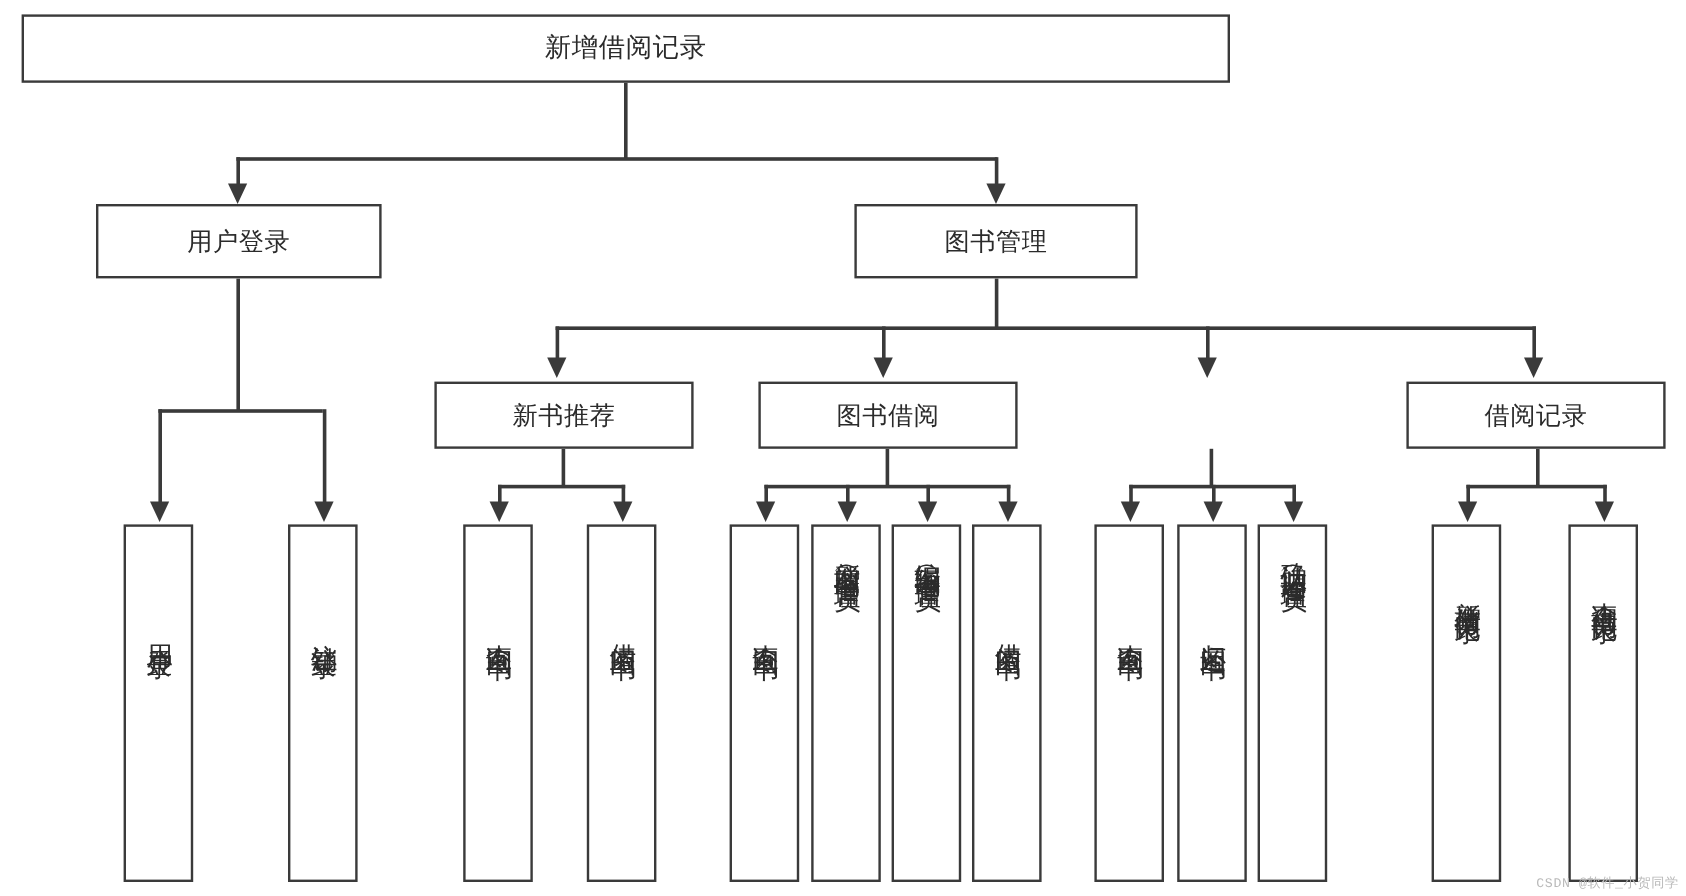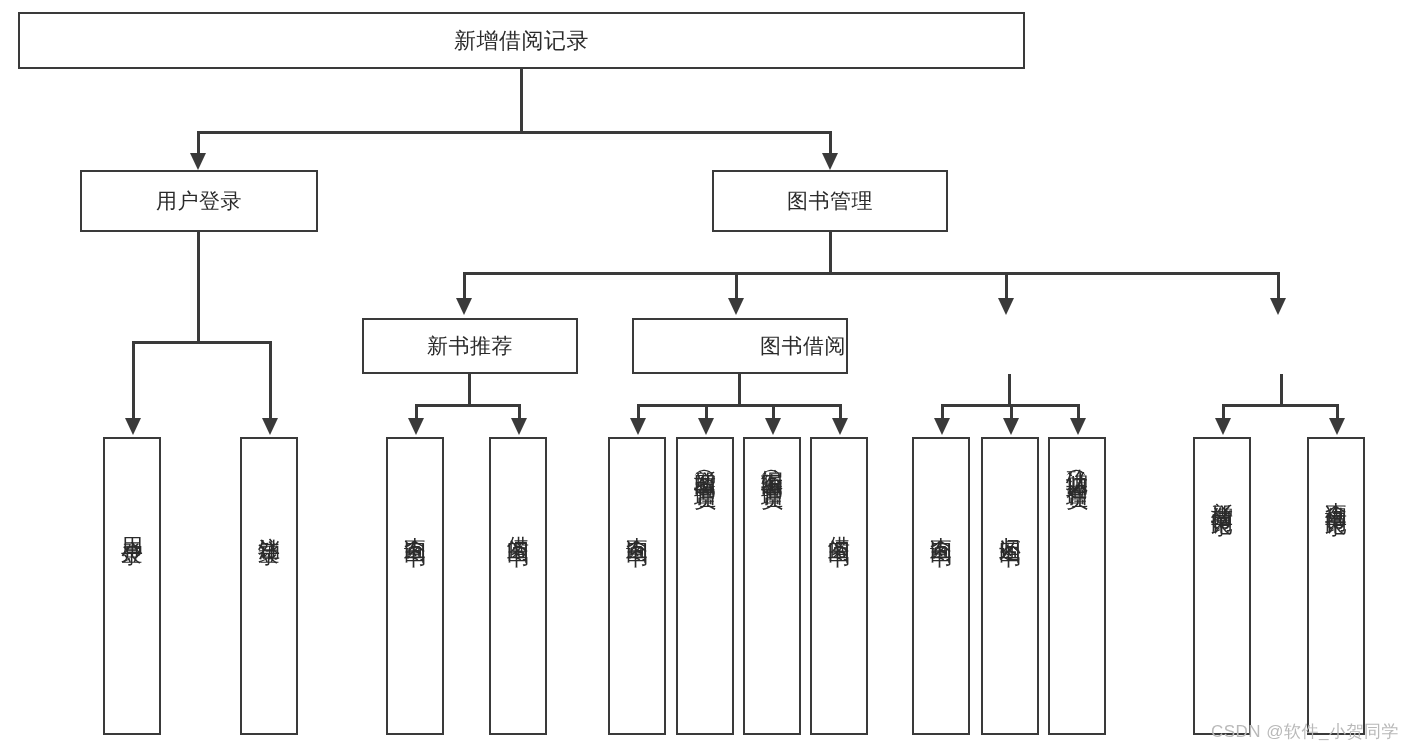--- a/index.html
+++ b/index.html
@@ -59,26 +59,26 @@
     position:absolute;
     width:0;height:0;
     border-left:8px solid transparent;
     border-right:8px solid transparent;
     border-top:17px solid #3a3a3a;
     z-index:2;
   }
   #watermark{
     position:absolute;
     right:6px;bottom:4px;
-    font-size:17px;
+    font-size:11px;
     color:#b9b9b9;
     letter-spacing:0.5px;
     white-space:nowrap;
     z-index:5;
-    font-family:Liberation Sans, sans-serif;
+    font-family:Liberation Mono, monospace;
   }
 </style>
 </head>
 <body>
 
 <div id="diagram">
 
   <div class="ln v" style="left:520px;top:68px;height:65px;"></div>
   <div class="ln h" style="left:197px;top:131px;width:634px;"></div>
   <div class="ln v" style="left:197px;top:131px;height:26px;"></div>
@@ -147,25 +147,28 @@
   </div>
 
   <div class="node h-node" style="left:362px;top:318px;width:216px;height:56px;">
     <span class="lbl">新书推荐</span>
   </div>
 
   <div class="node h-node" style="left:712px;top:170px;width:236px;height:62px;">
     <span class="lbl">图书管理</span>
   </div>
 
-  <div class="node h-node" style="left:632px;top:318px;width:216px;height:56px;justify-content:flex-end;">
+  <div class="node h-node" style="left:632px;top:318px;width:216px;height:56px;">
     <span class="lbl">图书借阅</span>
   </div>
 
 
+  <div class="node h-node" style="left:1172px;top:318px;width:216px;height:56px;">
+    <span class="lbl">借阅记录</span>
+  </div>
 
   <div class="node v-node" style="left:103px;top:437px;width:58px;height:298px;padding-top:80px;">
     <span class="lbl">用户登录</span>
   </div>
   <div class="node v-node" style="left:240px;top:437px;width:58px;height:298px;padding-top:80px;">
     <span class="lbl">注销登录</span>
   </div>
 
   <div class="node v-node" style="left:386px;top:437px;width:58px;height:298px;padding-top:80px;">
     <span class="lbl">查询图书</span>

